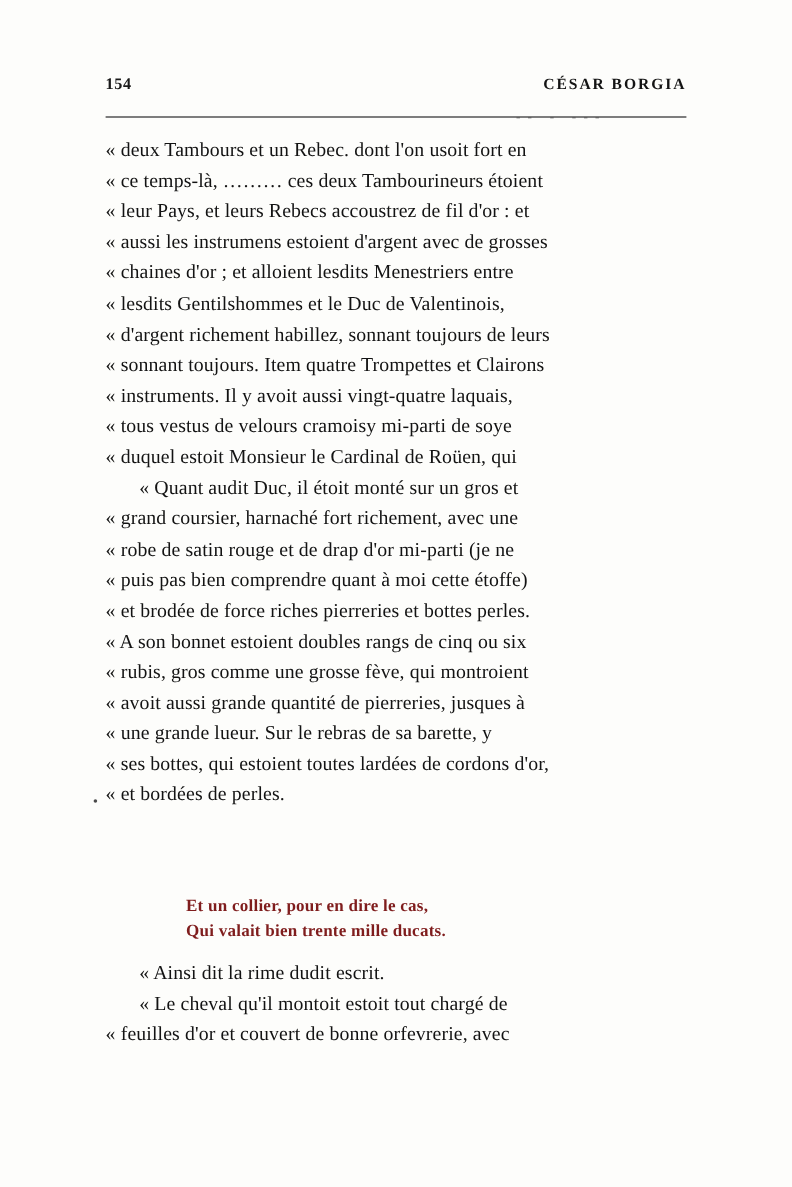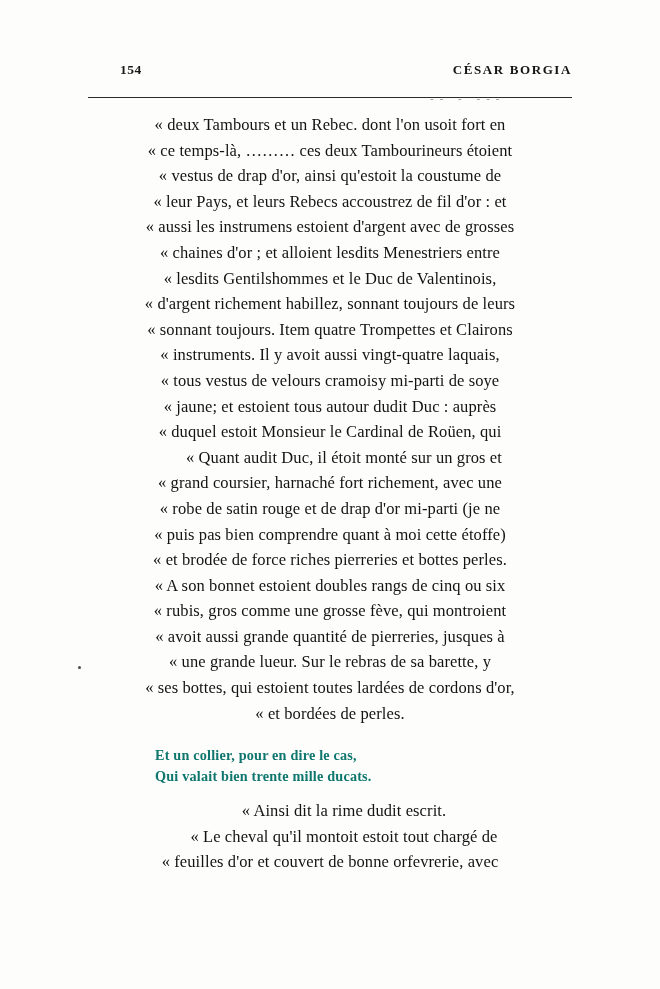--- a/index.html
+++ b/index.html
@@ -30,21 +30,20 @@
     height: 22px;
   }
   .folio {
     position: absolute;
     left: 0;
     top: 0;
     font-size: 13.5px;
     font-weight: bold;
     letter-spacing: 0.5px;
     color: #1a1a1a;
-    margin-left: 32px;
   }
   .running-title {
     position: absolute;
     left: 0;
     top: 0;
     width: 484px;
     text-align: right;
     font-size: 13px;
     font-weight: bold;
     letter-spacing: 1.6px;
@@ -75,33 +74,32 @@
     width: 484px;
   }
   .line {
     font-size: 16.5px;
     line-height: 25.6px;
     white-space: pre;
     color: #131313;
   }
   .line.just {
     letter-spacing: 0.1px;
-    text-align: center;
   }
   .verse-block {
     position: absolute;
     left: 155px;
     top: 745px;
     width: 330px;
   }
   .verse-line {
     font-size: 14.2px;
     line-height: 21px;
     font-weight: bold;
-    color: #0f766e;
+    color: #7f1d1d;
     letter-spacing: 0.2px;
   }
   .tail-block {
     position: absolute;
     left: 88px;
     top: 798px;
     width: 484px;
   }
   .side-dot {
     position: absolute;
@@ -124,30 +122,28 @@
   </div>
 
   <div class="dash-marks">-- -  ---</div>
   <div class="rule"></div>
 
   <div class="side-dot"></div>
 
   <div class="body-block">
     <div class="line just">« deux Tambours et un Rebec. dont l'on usoit fort en</div>
     <div class="line just">« ce temps-là, ……… ces deux Tambourineurs étoient</div>
-    <div class="line just">« vestus de drap d'or, ainsi qu'estoit la coustume de</div>
     <div class="line just">« leur Pays, et leurs Rebecs accoustrez de fil d'or : et</div>
     <div class="line just">« aussi les instrumens estoient d'argent avec de grosses</div>
     <div class="line just">« chaines d'or ; et alloient lesdits Menestriers entre</div>
     <div class="line just">« lesdits Gentilshommes et le Duc de Valentinois,</div>
     <div class="line just">« d'argent richement habillez, sonnant toujours de leurs</div>
     <div class="line just">« sonnant toujours. Item quatre Trompettes et Clairons</div>
     <div class="line just">« instruments. Il y avoit aussi vingt-quatre laquais,</div>
     <div class="line just">« tous vestus de velours cramoisy mi-parti de soye</div>
-    <div class="line just">« jaune; et estoient tous autour dudit Duc : auprès</div>
     <div class="line just">« duquel estoit Monsieur le Cardinal de Roüen, qui</div>
 
     <div class="line just" style="text-indent:28px">« Quant audit Duc, il étoit monté sur un gros et</div>
     <div class="line just">« grand coursier, harnaché fort richement, avec une</div>
     <div class="line just">« robe de satin rouge et de drap d'or mi-parti (je ne</div>
     <div class="line just">« puis pas bien comprendre quant à moi cette étoffe)</div>
     <div class="line just">« et brodée de force riches pierreries et bottes perles.</div>
     <div class="line just">« A son bonnet estoient doubles rangs de cinq ou six</div>
     <div class="line just">« rubis, gros comme une grosse fève, qui montroient</div>
     <div class="line just">« avoit aussi grande quantité de pierreries, jusques à</div>

